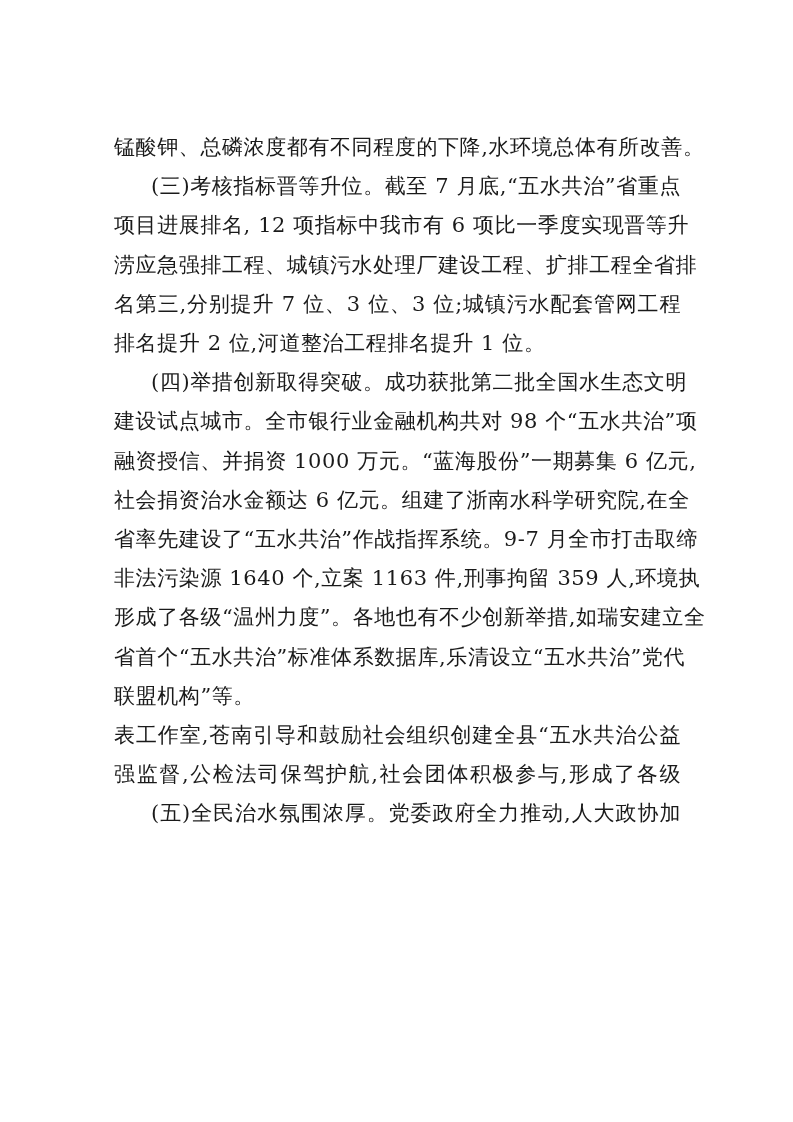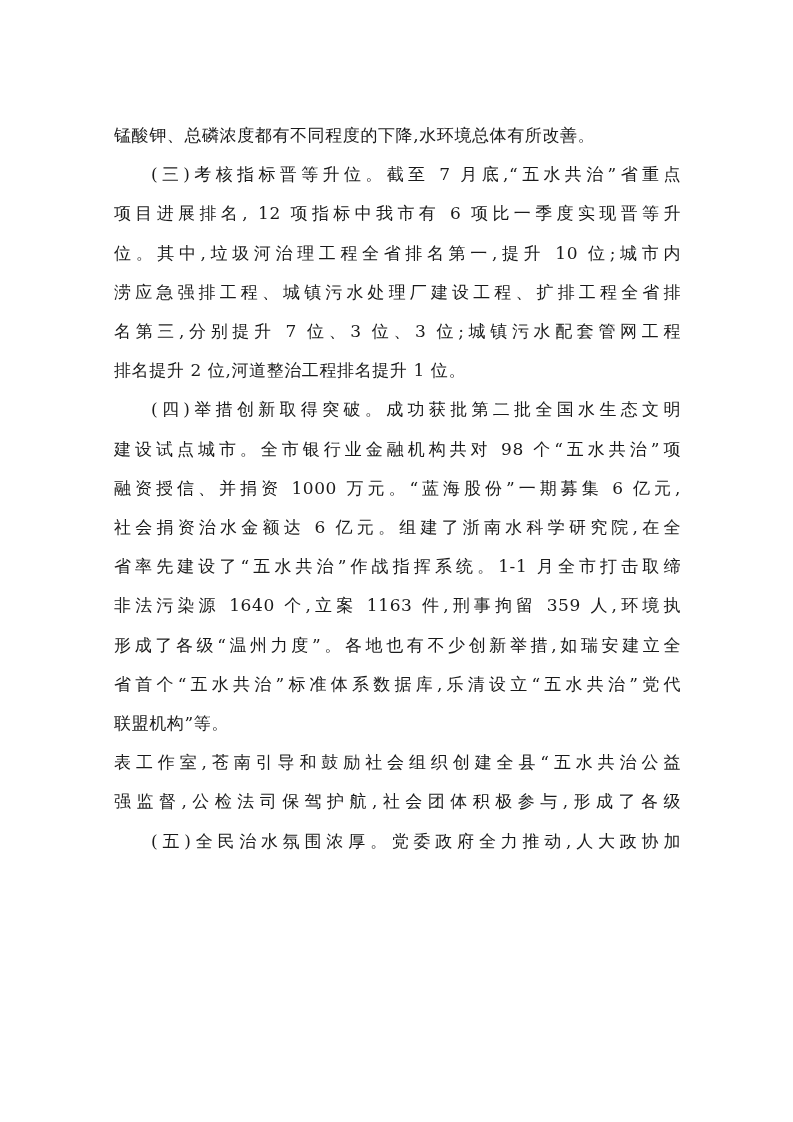--- a/index.html
+++ b/index.html
@@ -9,24 +9,24 @@
     }
     body {
       width: 793px;
       height: 1122px;
       position: relative;
       overflow: hidden;
     }
     .page {
       position: absolute;
       left: 114px;
-      top: 116px;
+      top: 128px;
       width: 567px;
       font-family: "DejaVu Serif", "Liberation Serif", serif;
-      font-size: 17px;
+      font-size: 21px;
       color: #1a1a1a;
       line-height: 39.2px;
       letter-spacing: 0.6px;
     }
     .para {
       margin: 0;
       padding: 0;
       text-align: justify;
       text-justify: inter-character;
     }
@@ -48,32 +48,31 @@
 
 <div class="page">
 
   <div class="para">
     <span class="line last">锰酸钾、总磷浓度都有不同程度的下降,水环境总体有所改善。</span>
   </div>
 
   <div class="para">
     <span class="line indent">(三)考核指标晋等升位。截至 7 月底,“五水共治”省重点</span>
     <span class="line">项目进展排名, 12 项指标中我市有 6 项比一季度实现晋等升</span>
-    <span class="line">位。其中,垃圾河治理工程全省排名第一,提升 10 位;城市内</span>
     <span class="line">涝应急强排工程、城镇污水处理厂建设工程、扩排工程全省排</span>
     <span class="line">名第三,分别提升 7 位、3 位、3 位;城镇污水配套管网工程</span>
     <span class="line last">排名提升 2 位,河道整治工程排名提升 1 位。</span>
   </div>
 
   <div class="para">
     <span class="line indent">(四)举措创新取得突破。成功获批第二批全国水生态文明</span>
     <span class="line">建设试点城市。全市银行业金融机构共对 98 个“五水共治”项</span>
     <span class="line">融资授信、并捐资 1000 万元。“蓝海股份”一期募集 6 亿元,</span>
     <span class="line">社会捐资治水金额达 6 亿元。组建了浙南水科学研究院,在全</span>
-    <span class="line">省率先建设了“五水共治”作战指挥系统。1-1 月全市打击取缔</span>
+    <span class="line">省率先建设了“五水共治”作战指挥系统。9-7 月全市打击取缔</span>
     <span class="line">非法污染源 1640 个,立案 1163 件,刑事拘留 359 人,环境执</span>
     <span class="line">形成了各级“温州力度”。各地也有不少创新举措,如瑞安建立全</span>
     <span class="line">省首个“五水共治”标准体系数据库,乐清设立“五水共治”党代</span>
     <span class="line last">联盟机构”等。</span>
     <span class="line">表工作室,苍南引导和鼓励社会组织创建全县“五水共治公益</span>
   </div>
 
   <div class="para">
     <span class="line">强监督,公检法司保驾护航,社会团体积极参与,形成了各级</span>
     <span class="line indent">(五)全民治水氛围浓厚。党委政府全力推动,人大政协加</span>

